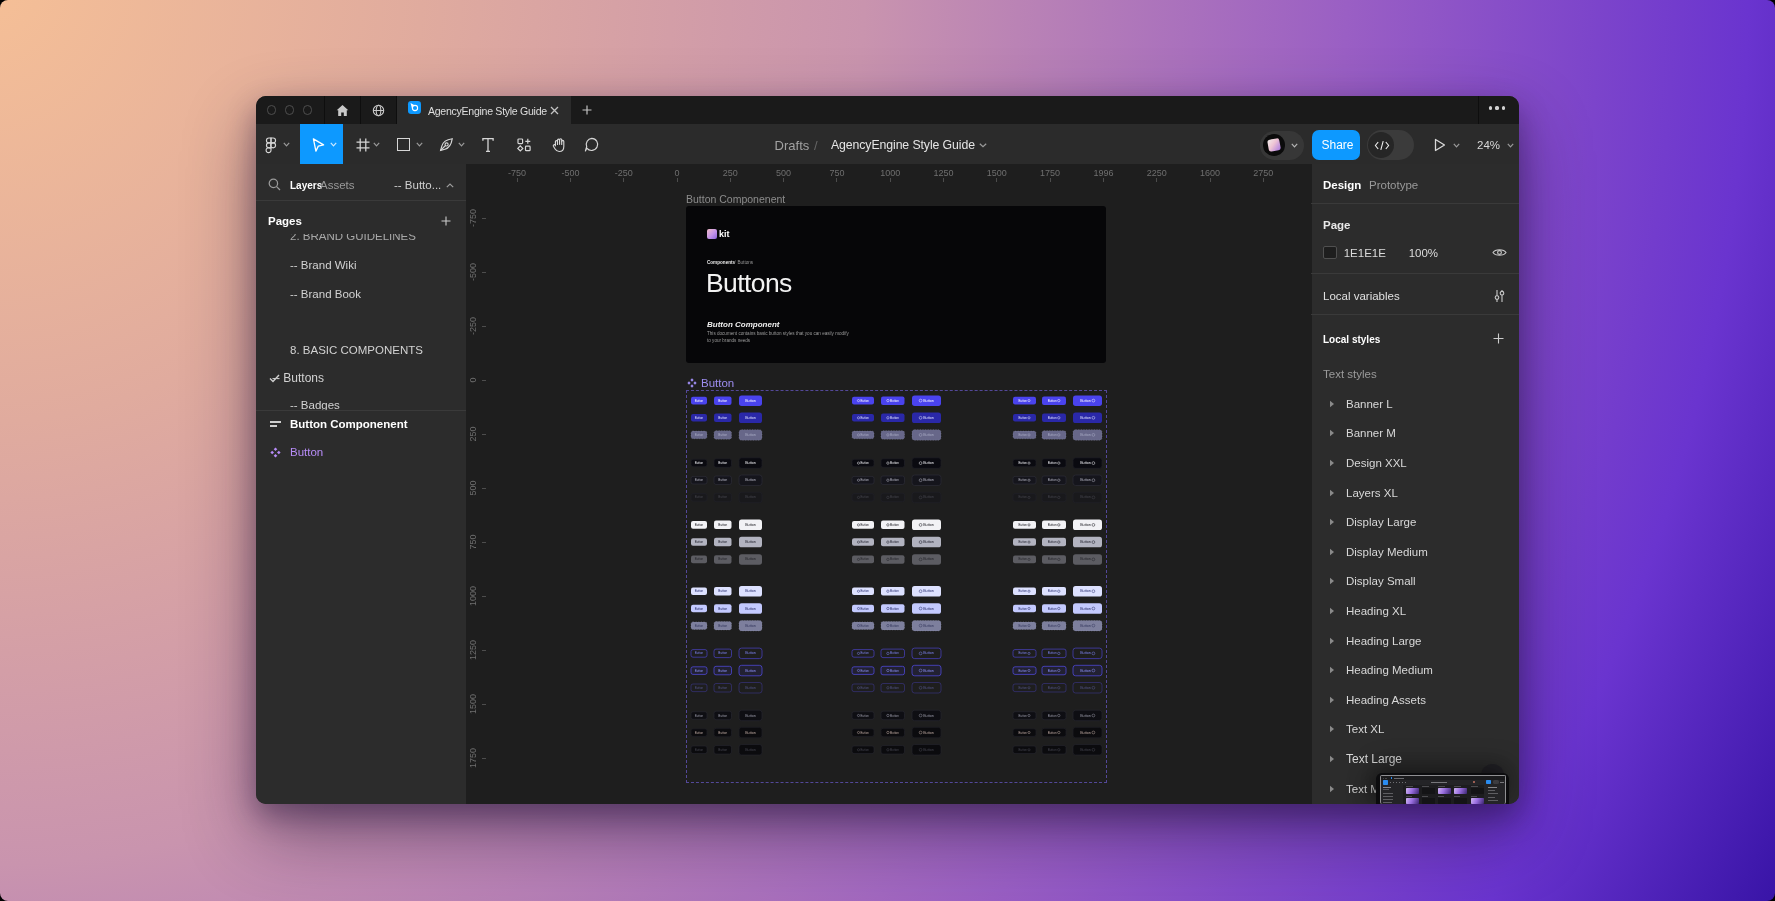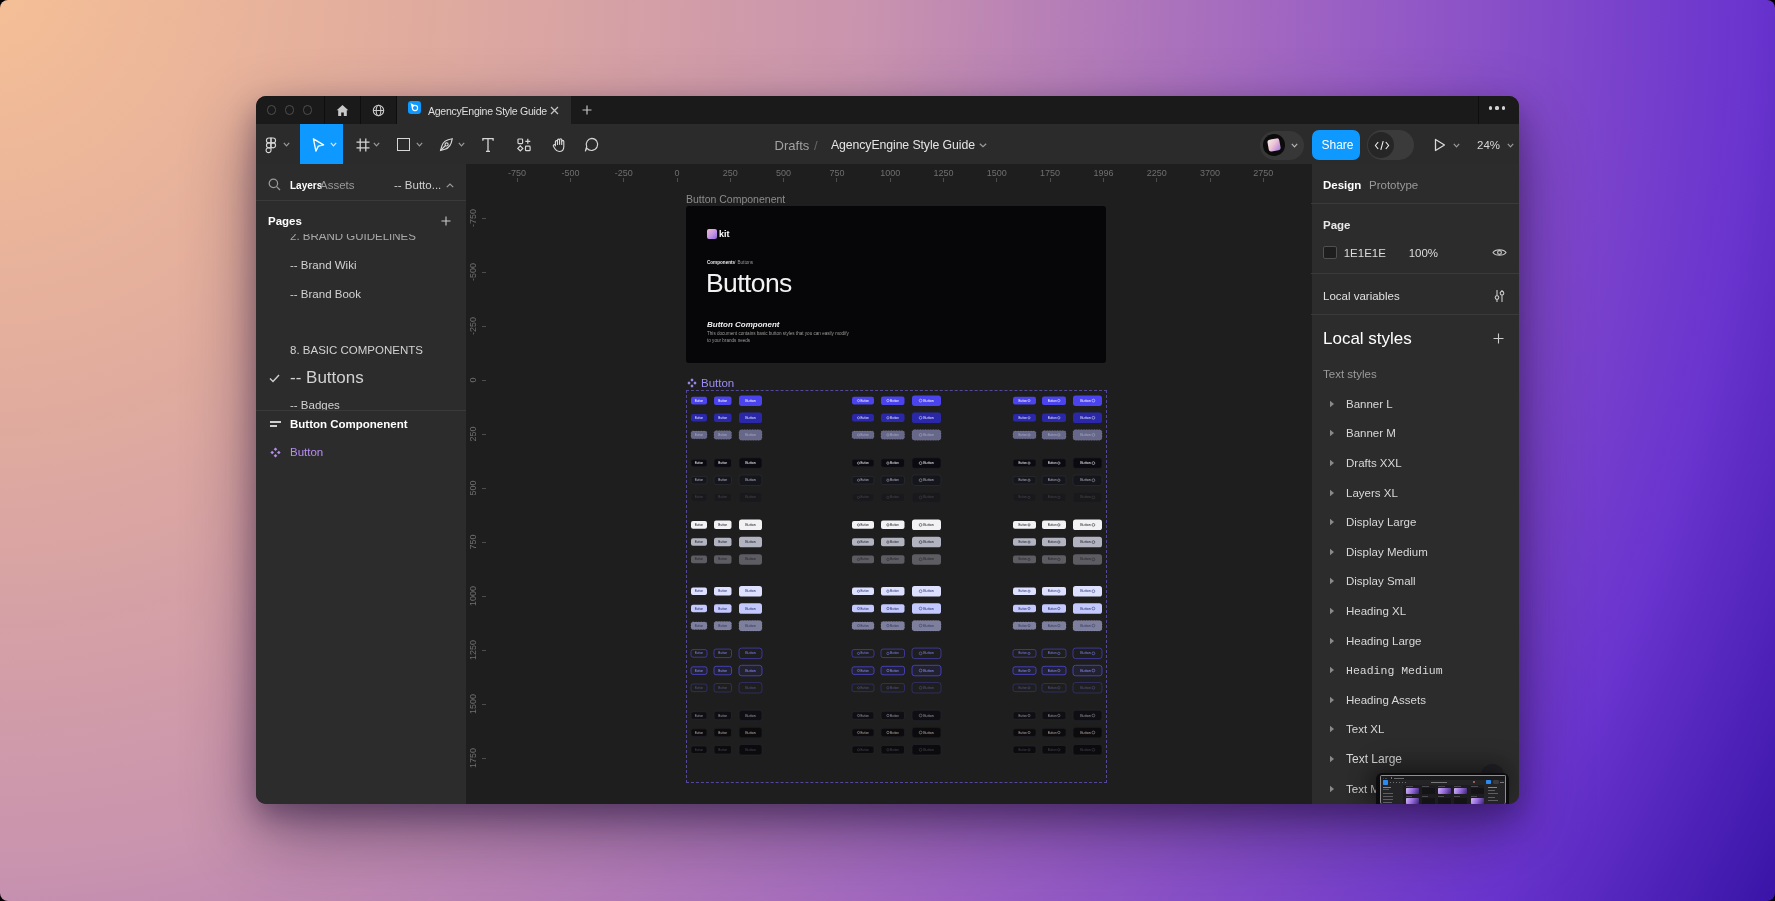--- a/index.html
+++ b/index.html
@@ -166,21 +166,21 @@
     </svg>
 <div class="abs" style="left:0;top:137.5px;width:210px;height:8px;overflow:hidden">
       <div class="txt" style="left:34px;top:2px;transform:translateY(-50%);font-size:11.5px;color:#a8a8a8;font-weight:400;letter-spacing:0px;">2. BRAND GUIDELINES</div>
     </div>
 <div class="txt" style="left:34px;top:169.4px;transform:translateY(-50%);font-size:11.5px;color:#d2d2d2;font-weight:400;letter-spacing:0px;">-- Brand Wiki</div>
 <div class="txt" style="left:34px;top:197.8px;transform:translateY(-50%);font-size:11.5px;color:#d2d2d2;font-weight:400;letter-spacing:0px;">-- Brand Book</div>
 <div class="txt" style="left:34px;top:253.9px;transform:translateY(-50%);font-size:11.5px;color:#d2d2d2;font-weight:400;letter-spacing:0px;">8. BASIC COMPONENTS</div>
 <svg style="left:13px;top:277.5px" width="11" height="9" viewBox="0 0 11 9">
 <path d="M1 4.5 L4 7.5 L10 1" stroke="#d0d0d0" stroke-width="1.4" fill="none"></path>
     </svg>
-<div class="txt" style="left:34px;top:282.3px;transform:translateY(-50%);font-size:17px;color:#d2d2d2;font-weight:400;letter-spacing:0px;">-- Buttons</div>
+<div class="txt" style="left:16px;top:282.3px;transform:translateY(-50%);font-size:12px;color:#d2d2d2;font-weight:400;letter-spacing:0px;">-- Buttons</div>
 <div class="txt" style="left:34px;top:308.9px;transform:translateY(-50%);font-size:11.5px;color:#d2d2d2;font-weight:400;letter-spacing:0px;">-- Badges</div>
 <div class="abs" style="left:0;top:313.5px;width:210px;height:1px;background:#3a3a3a"></div>
 <div class="abs" style="left:14px;top:324.5px;width:11px;height:2px;background:#cfcfcf"></div>
 <div class="abs" style="left:14px;top:329px;width:7px;height:2px;background:#cfcfcf"></div>
 <div class="txt" style="left:34px;top:328.4px;transform:translateY(-50%);font-size:11.5px;color:#ffffff;font-weight:600;letter-spacing:0px;">Button Componenent</div>
 <svg style="left:14px;top:351px" width="11" height="11" viewBox="0 0 11 11">
 <g fill="#b78cf7">
         <path d="M5.5 0.4 L7.3 2.2 L5.5 4 L3.7 2.2 Z"></path>
         <path d="M5.5 7 L7.3 8.8 L5.5 10.6 L3.7 8.8 Z"></path>
 <path d="M2.2 3.7 L4 5.5 L2.2 7.3 L0.4 5.5 Z"></path>
@@ -207,21 +207,21 @@
 <div class="txt" style="left:687.5px;top:77px;transform:translate(-50%,-50%);font-size:9px;color:#6f6f6f">1250</div>
 <div class="abs" style="left:687.0px;top:82px;width:1px;height:4px;background:#4d4d4d"></div>
 <div class="txt" style="left:740.8px;top:77px;transform:translate(-50%,-50%);font-size:9px;color:#6f6f6f">1500</div>
 <div class="abs" style="left:740.3px;top:82px;width:1px;height:4px;background:#4d4d4d"></div>
 <div class="txt" style="left:794.1px;top:77px;transform:translate(-50%,-50%);font-size:9px;color:#6f6f6f">1750</div>
 <div class="abs" style="left:793.6px;top:82px;width:1px;height:4px;background:#4d4d4d"></div>
 <div class="txt" style="left:847.4px;top:77px;transform:translate(-50%,-50%);font-size:9px;color:#6f6f6f">1996</div>
 <div class="abs" style="left:846.9px;top:82px;width:1px;height:4px;background:#4d4d4d"></div>
 <div class="txt" style="left:900.6999999999999px;top:77px;transform:translate(-50%,-50%);font-size:9px;color:#6f6f6f">2250</div>
 <div class="abs" style="left:900.1999999999999px;top:82px;width:1px;height:4px;background:#4d4d4d"></div>
-<div class="txt" style="left:954.0px;top:77px;transform:translate(-50%,-50%);font-size:9px;color:#6f6f6f">3700</div>
+<div class="txt" style="left:954.0px;top:77px;transform:translate(-50%,-50%);font-size:9px;color:#6f6f6f">1600</div>
 <div class="abs" style="left:953.5px;top:82px;width:1px;height:4px;background:#4d4d4d"></div>
 <div class="txt" style="left:1007.3px;top:77px;transform:translate(-50%,-50%);font-size:9px;color:#6f6f6f">2750</div>
 <div class="abs" style="left:1006.8px;top:82px;width:1px;height:4px;background:#4d4d4d"></div>
 <div class="txt" style="left:217px;top:122px;transform:translate(-50%,-50%) rotate(-90deg);font-size:9px;color:#6f6f6f">-750</div>
 <div class="abs" style="left:226px;top:121.5px;width:4px;height:1px;background:#4d4d4d"></div>
 <div class="txt" style="left:217px;top:176px;transform:translate(-50%,-50%) rotate(-90deg);font-size:9px;color:#6f6f6f">-500</div>
 <div class="abs" style="left:226px;top:175.5px;width:4px;height:1px;background:#4d4d4d"></div>
 <div class="txt" style="left:217px;top:230px;transform:translate(-50%,-50%) rotate(-90deg);font-size:9px;color:#6f6f6f">-250</div>
 <div class="abs" style="left:226px;top:229.5px;width:4px;height:1px;background:#4d4d4d"></div>
 <div class="txt" style="left:217px;top:284px;transform:translate(-50%,-50%) rotate(-90deg);font-size:9px;color:#6f6f6f">0</div>
@@ -1036,37 +1036,37 @@
 <div class="abs" style="left:1055px;top:177px;width:208px;height:1px;background:#3a3a3a"></div>
 <div class="txt" style="left:1067px;top:199.8px;transform:translateY(-50%);font-size:11.5px;color:#e0e0e0;font-weight:400;letter-spacing:0px;">Local variables</div>
 <svg style="left:1237px;top:193px" width="13" height="13" viewBox="0 0 13 13">
 <g stroke="#c9c9c9" stroke-width="1.1" fill="none">
 <path d="M4 1 V13 M9 1 V13"></path>
         <circle cx="4" cy="8.6" r="1.8" fill="#2c2c2c"></circle>
         <circle cx="9" cy="4.2" r="1.8" fill="#2c2c2c"></circle>
       </g>
     </svg>
 <div class="abs" style="left:1055px;top:218.2px;width:208px;height:1px;background:#3a3a3a"></div>
-<div class="txt" style="left:1067px;top:242.8px;transform:translateY(-50%);font-size:17px;color:#ffffff;font-weight:400;letter-spacing:0px;">Local styles</div>
+<div class="txt" style="left:1067px;top:242.8px;transform:translateY(-50%);font-size:10px;color:#ffffff;font-weight:700;letter-spacing:0px;">Local styles</div>
 <svg style="left:1237px;top:237px" width="11" height="11" viewBox="0 0 11 11">
 <path d="M5.5 0.5 V10.5 M0.5 5.5 H10.5" stroke="#ccc" stroke-width="1.1"></path>
     </svg>
 <div class="txt" style="left:1067px;top:278px;transform:translateY(-50%);font-size:11.5px;color:#9a9a9a;font-weight:400;letter-spacing:0px;">Text styles</div>
 <svg style="left:1073px;top:303.8px" width="6" height="8" viewBox="0 0 6 8">
 <path d="M1 0.8 L5 4 L1 7.2 Z" fill="#8a8a8a"></path>
     </svg>
 <div class="txt" style="left:1090px;top:307.8px;transform:translateY(-50%);font-size:11.5px;color:#d8d8d8;font-weight:400;letter-spacing:0px;">Banner L</div>
 <svg style="left:1073px;top:333.40000000000003px" width="6" height="8" viewBox="0 0 6 8">
 <path d="M1 0.8 L5 4 L1 7.2 Z" fill="#8a8a8a"></path>
     </svg>
 <div class="txt" style="left:1090px;top:337.40000000000003px;transform:translateY(-50%);font-size:11.5px;color:#d8d8d8;font-weight:400;letter-spacing:0px;">Banner M</div>
 <svg style="left:1073px;top:363.0px" width="6" height="8" viewBox="0 0 6 8">
 <path d="M1 0.8 L5 4 L1 7.2 Z" fill="#8a8a8a"></path>
     </svg>
-<div class="txt" style="left:1090px;top:367.0px;transform:translateY(-50%);font-size:11.5px;color:#d8d8d8;font-weight:400;letter-spacing:0px;">Drafts XXL</div>
+<div class="txt" style="left:1090px;top:367.0px;transform:translateY(-50%);font-size:11.5px;color:#d8d8d8;font-weight:400;letter-spacing:0px;">Design XXL</div>
 <svg style="left:1073px;top:392.6px" width="6" height="8" viewBox="0 0 6 8">
 <path d="M1 0.8 L5 4 L1 7.2 Z" fill="#8a8a8a"></path>
     </svg>
 <div class="txt" style="left:1090px;top:396.6px;transform:translateY(-50%);font-size:11.5px;color:#d8d8d8;font-weight:400;letter-spacing:0px;">Layers XL</div>
 <svg style="left:1073px;top:422.20000000000005px" width="6" height="8" viewBox="0 0 6 8">
 <path d="M1 0.8 L5 4 L1 7.2 Z" fill="#8a8a8a"></path>
     </svg>
 <div class="txt" style="left:1090px;top:426.20000000000005px;transform:translateY(-50%);font-size:11.5px;color:#d8d8d8;font-weight:400;letter-spacing:0px;">Display Large</div>
 <svg style="left:1073px;top:451.8px" width="6" height="8" viewBox="0 0 6 8">
 <path d="M1 0.8 L5 4 L1 7.2 Z" fill="#8a8a8a"></path>
@@ -1080,21 +1080,21 @@
 <path d="M1 0.8 L5 4 L1 7.2 Z" fill="#8a8a8a"></path>
     </svg>
 <div class="txt" style="left:1090px;top:515.0px;transform:translateY(-50%);font-size:11.5px;color:#d8d8d8;font-weight:400;letter-spacing:0px;">Heading XL</div>
 <svg style="left:1073px;top:540.6px" width="6" height="8" viewBox="0 0 6 8">
 <path d="M1 0.8 L5 4 L1 7.2 Z" fill="#8a8a8a"></path>
     </svg>
 <div class="txt" style="left:1090px;top:544.6px;transform:translateY(-50%);font-size:11.5px;color:#d8d8d8;font-weight:400;letter-spacing:0px;">Heading Large</div>
 <svg style="left:1073px;top:570.2px" width="6" height="8" viewBox="0 0 6 8">
 <path d="M1 0.8 L5 4 L1 7.2 Z" fill="#8a8a8a"></path>
     </svg>
-<div class="txt" style="left:1090px;top:574.2px;transform:translateY(-50%);font-size:11.5px;color:#d8d8d8;font-weight:400;letter-spacing:0px;font-family:Liberation Mono, monospace;">Heading Medium</div>
+<div class="txt" style="left:1090px;top:574.2px;transform:translateY(-50%);font-size:11.5px;color:#d8d8d8;font-weight:400;letter-spacing:0px;">Heading Medium</div>
 <svg style="left:1073px;top:599.8px" width="6" height="8" viewBox="0 0 6 8">
 <path d="M1 0.8 L5 4 L1 7.2 Z" fill="#8a8a8a"></path>
     </svg>
 <div class="txt" style="left:1090px;top:603.8px;transform:translateY(-50%);font-size:11.5px;color:#d8d8d8;font-weight:400;letter-spacing:0px;">Heading Assets</div>
 <svg style="left:1073px;top:629.4000000000001px" width="6" height="8" viewBox="0 0 6 8">
 <path d="M1 0.8 L5 4 L1 7.2 Z" fill="#8a8a8a"></path>
     </svg>
 <div class="txt" style="left:1090px;top:633.4000000000001px;transform:translateY(-50%);font-size:11.5px;color:#d8d8d8;font-weight:400;letter-spacing:0px;">Text XL</div>
 <svg style="left:1073px;top:659.0px" width="6" height="8" viewBox="0 0 6 8">
 <path d="M1 0.8 L5 4 L1 7.2 Z" fill="#8a8a8a"></path>

